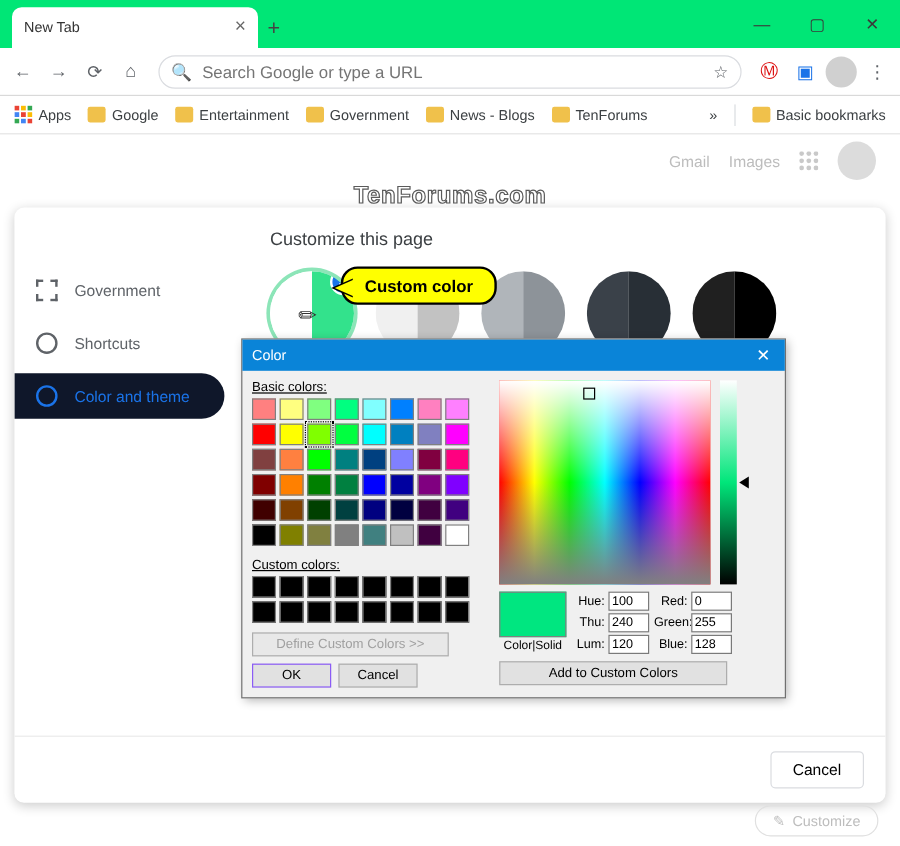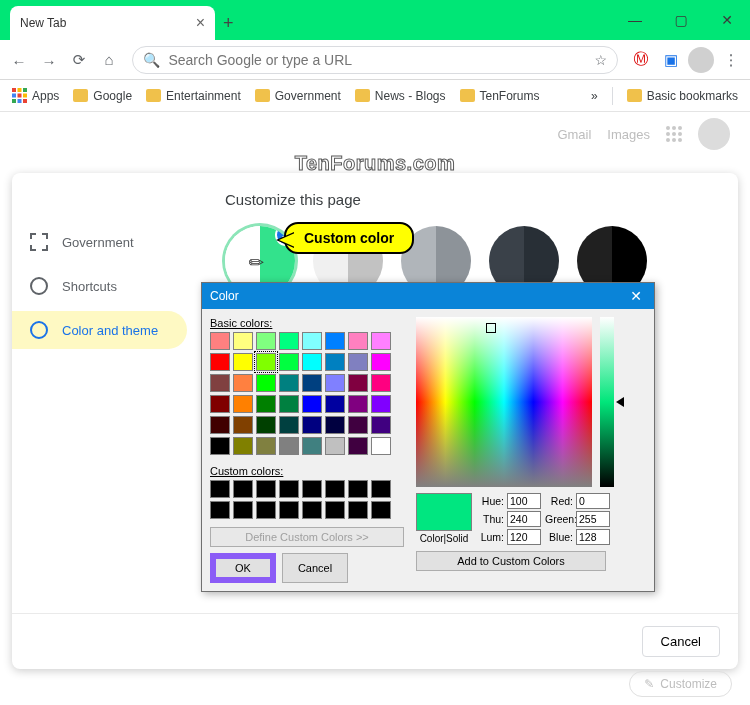--- a/index.html
+++ b/index.html
@@ -31,21 +31,21 @@
 .ntp-links .dots { width: 16px; height: 16px; }
 .ntp-links .av { width: 32px; height: 32px; border-radius: 50%; background: #dcdcdc; }
 
 .watermark { position: absolute; top: 152px; left: 0; right: 0; text-align: center; font-size: 20px; font-weight: bold; color: #fff; -webkit-text-stroke: 1px #5a5a5a; font-family: Arial, sans-serif; letter-spacing: 0.5px; }
 
 
 .custdlg { position: absolute; top: 173px; left: 12px; right: 12px; bottom: 36px; background: #fff; border-radius: 8px; box-shadow: 0 2px 10px rgba(0,0,0,0.2); display: flex; flex-direction: column; overflow: hidden; }
 .custbody { display: flex; flex: 1; }
 .sidebar { width: 185px; padding: 50px 0 0 0; }
 .sidebar .sitem { display: flex; align-items: center; gap: 14px; padding: 10px 18px; font-size: 13px; color: #5f6368; cursor: pointer; margin-bottom: 6px; }
-.sidebar .sitem.active { color: #1a73e8; background: #fef9c3; border-radius: 0 20px 20px 0; margin-right: 10px; }
+.sidebar .sitem.active { color: #1a73e8; background: #0f172a; border-radius: 0 20px 20px 0; margin-right: 10px; }
 .sidebar .sico { width: 18px; height: 18px; border: 2px solid currentColor; }
 .sidebar .sico.bg { border-style: dashed; }
 .sidebar .sico.link { border-radius: 10px; }
 .sidebar .sico.pal { border-radius: 50%; }
 
 .main { flex: 1; padding: 18px 28px; }
 .main h2 { font-weight: normal; font-size: 15px; margin-bottom: 18px; color: #3c4043; }
 .swatches { display: grid; grid-template-columns: repeat(5, 70px); gap: 14px 18px; }
 .swatch { width: 70px; height: 70px; border-radius: 50%; display: flex; cursor: pointer; overflow: hidden; position: relative; }
 .swatch .l, .swatch .r { flex: 1; }
@@ -69,21 +69,21 @@
 .windlg .content { padding: 8px; display: flex; gap: 10px; }
 .windlg .leftcol { width: 196px; }
 .windlg .lbl { text-decoration: underline; margin-bottom: 3px; display: inline-block; }
 .basicgrid { display: grid; grid-template-columns: repeat(8, 20px); gap: 3px; margin-bottom: 10px; }
 .basicgrid .c { width: 20px; height: 18px; border: 1px solid #808080; cursor: pointer; }
 .basicgrid .c.sel { outline: 1px dotted #000; outline-offset: 1px; }
 .customgrid { display: grid; grid-template-columns: repeat(8, 20px); gap: 3px; margin-bottom: 8px; }
 .customgrid .c { width: 20px; height: 18px; background: #000; border: 1px solid #808080; }
 .wbtn { background: #e1e1e1; border: 1px solid #adadad; padding: 3px 10px; font-size: 11px; cursor: pointer; }
 .wbtn:disabled { color: #a0a0a0; background: #e8e8e8; }
-.wbtn.def { border: 6px solid #8b5cf6; }
+.wbtn.def { border: 1px solid #8b5cf6; }
 .windlg .btnrow { display: flex; gap: 6px; margin-top: 6px; }
 
 .rightcol { flex: 1; }
 .rainbow { width: 176px; height: 170px; position: relative; background:
   linear-gradient(to top, #808080, rgba(128,128,128,0) 50%, rgba(255,255,255,0) 50%, #fff),
   linear-gradient(to right, #f00, #ff0, #0f0, #0ff, #00f, #f0f, #f00);
   cursor: crosshair; }
 .rainbow .cross { position: absolute; width: 10px; height: 10px; border: 1px solid #000; top: 6px; left: 70px; }
 .lumstrip { position: absolute; top: 0; right: -22px; width: 14px; height: 170px; background: linear-gradient(#fff, #00e67a, #000); }
 .lumptr { position: absolute; right: -32px; top: 80px; width: 0; height: 0; border: 5px solid transparent; border-right: 8px solid #000; }
@@ -336,21 +336,21 @@
           <div class="c"></div>
           <div class="c"></div>
           <div class="c"></div>
           <div class="c"></div>
           <div class="c"></div>
           <div class="c"></div>
           <div class="c"></div>
           <div class="c"></div>
           <div class="c"></div>
         </div>
-      <button class="wbtn" disabled="" style="width:194px">Define Custom Colors &gt;&gt;</button>
+      <button class="wbtn" disabled="" style="width:164px">Define Custom Colors &gt;&gt;</button>
       <div class="btnrow">
         <button class="wbtn def" style="width:66px">OK</button>
         <button class="wbtn" style="width:66px">Cancel</button>
       </div>
     </div>
     <div class="rightcol">
       <div style="position:relative;width:176px">
         <div class="rainbow">
           <div class="cross"></div>
         </div>

